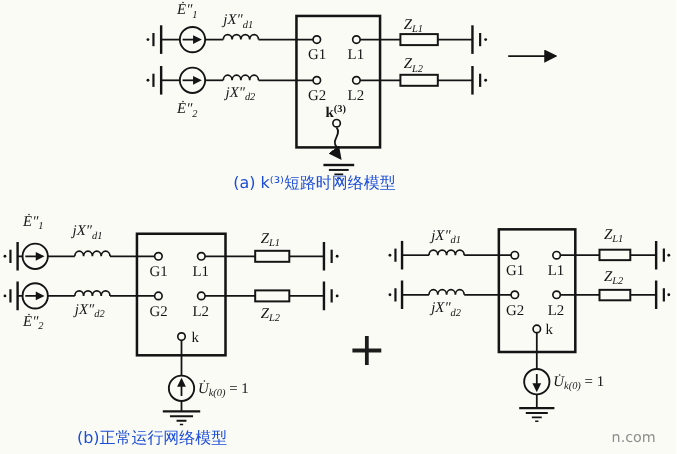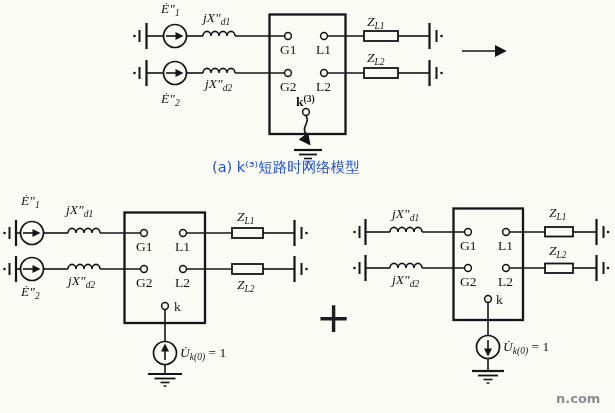--- a/index.html
+++ b/index.html
@@ -6,21 +6,21 @@
   #stage { position:relative; width:615px; height:413px; background:#fbfbf6; overflow:hidden;
            font-family:"Liberation Serif", serif; color:#141414; }
   #stage svg { position:absolute; left:0; top:0; }
   .lbl { position:absolute; white-space:nowrap; line-height:1; }
   .v   { font-style:italic; font-size:13.5px; font-family:"Liberation Serif", serif; }
   .v sub, .t sub { font-size:9.5px; vertical-align:-3px; }
   .v sup, .t sup { font-size:9.5px; vertical-align:4px; }
   .v .eq { font-style:normal; }
   .t   { font-style:normal; font-size:13.5px; font-family:"Liberation Serif", serif; }
   .cap { font-size:14.5px; font-family:"DejaVu Sans","Liberation Sans",sans-serif; color:#1d4ed8; }
-  .wm  { font-size:13px; font-family:"DejaVu Sans",sans-serif; color:#8d8d8d;font-weight:bold; }
+  .wm  { font-size:13px; font-family:"DejaVu Sans",sans-serif; color:#8d8d8d; }
   .plus{ font-size:42px; font-family:"DejaVu Sans",sans-serif; color:#1c1c1c; }
   line, path, rect, circle { vector-effect:none; }
 </style>
 </head>
 <body>
 
 <div id="stage">
 
 <svg width="615" height="413" viewBox="0 0 615 413">
   <defs>
@@ -239,20 +239,21 @@
 <div class="lbl v" style="left:66px; top:203px;"><span>jX″</span><sub>d1</sub></div>
 <div class="lbl v" style="left:68px; top:274px;"><span>jX″</span><sub>d2</sub></div>
 <div class="lbl t" style="left:136px; top:240px;">G1</div>
 <div class="lbl t" style="left:175px; top:240px;">L1</div>
 <div class="lbl t" style="left:136px; top:276px;">G2</div>
 <div class="lbl t" style="left:175px; top:276px;">L2</div>
 <div class="lbl t" style="left:174px; top:300px;">k</div>
 <div class="lbl v" style="left:237px; top:210px;"><span>Z</span><sub>L1</sub></div>
 <div class="lbl v" style="left:237px; top:278px;"><span>Z</span><sub>L2</sub></div>
 <div class="lbl v" style="left:180px; top:346px;"><span>U̇</span><sub>k(0)</sub><span class="eq"> = 1</span></div>
+<div class="lbl cap" style="left:70px; top:392px;">(b)正常运行网络模型</div>
 
 <div class="lbl plus" style="left:316px; top:297px;">+</div>
 
 <div class="lbl v" style="left:392px; top:207px;"><span>jX″</span><sub>d1</sub></div>
 <div class="lbl v" style="left:392px; top:273px;"><span>jX″</span><sub>d2</sub></div>
 <div class="lbl t" style="left:460px; top:239px;">G1</div>
 <div class="lbl t" style="left:498px; top:239px;">L1</div>
 <div class="lbl t" style="left:460px; top:275px;">G2</div>
 <div class="lbl t" style="left:498px; top:275px;">L2</div>
 <div class="lbl t" style="left:496px; top:293px;">k</div>

